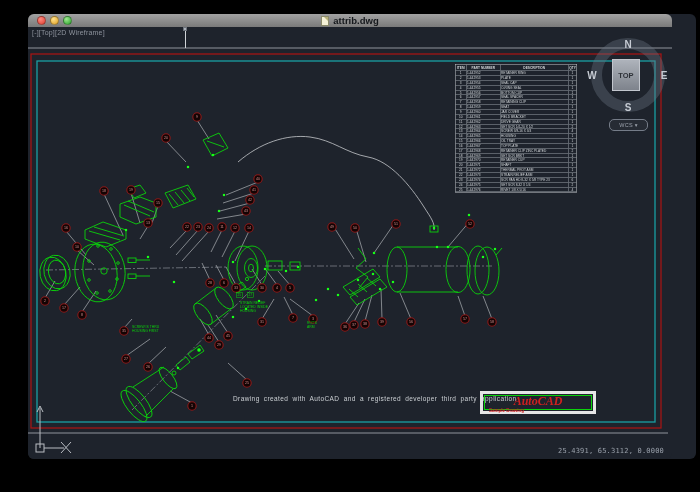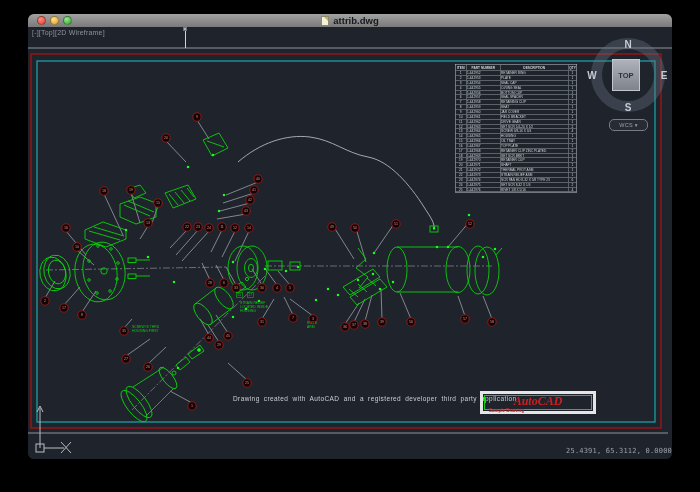--- a/index.html
+++ b/index.html
@@ -1,19 +1,19 @@
 <!DOCTYPE html>
 <html><head>
 <meta charset="utf-8">
 <style>
   html,body{margin:0;padding:0;background:#000;width:700px;height:492px;overflow:hidden;
     font-family:"Liberation Sans",sans-serif;}
   .desktop{position:absolute;inset:0;background:#000;}
   .window{position:absolute;left:28px;top:14px;width:644px;height:445px;border-radius:6px;
-    box-shadow:0 8px 28px rgba(0,0,0,.75);background:#1e232c;}
+    box-shadow:0 8px 28px rgba(0,0,0,.75);background:#1e232c;padding-left:24px;}
   .titlebar{position:absolute;left:0;top:0;width:644px;height:13px;border-radius:6px 6px 0 0;
     background:linear-gradient(#a2a2a2,#7a7a7a);border-bottom:1px solid #3c3c3c;}
   .lights{position:absolute;left:9px;top:2px;display:flex;gap:4px;}
   .light{width:9px;height:9px;border-radius:50%;border:1px solid rgba(0,0,0,.35);box-sizing:border-box;}
   .light.red{background:radial-gradient(circle at 35% 30%,#ff8a7f,#dd3e32);}
   .light.yellow{background:radial-gradient(circle at 35% 30%,#ffe08a,#dfa123);}
   .light.green{background:radial-gradient(circle at 35% 30%,#9fe88f,#28a32b);}
   .title-wrap{position:absolute;left:0;top:0;width:100%;height:13px;display:flex;align-items:center;
     justify-content:center;gap:4px;}
   .doc-icon{width:8px;height:10px;background:#f5f2d8;border:1px solid #8a8a6a;position:relative;box-sizing:border-box;}
@@ -49,21 +49,21 @@
   .tag{position:absolute;border:1px solid #0bd10b;color:#0bd10b;font-size:6.4px;line-height:9px;
     padding:0 2px;transform:scale(.5);transform-origin:0 0;}
   
   .note{position:absolute;left:205px;top:368px;font-size:6.5px;color:#ccd0d4;letter-spacing:.4px;word-spacing:2px;}
   .logo-box{position:absolute;left:452px;top:364px;width:116px;height:23px;border:3px solid #e5e5e5;box-sizing:border-box;}
   .logo-inner{position:absolute;inset:1px;border:1px solid #0bd10b;}
   .logo-title{position:absolute;left:0;right:0;top:0;text-align:center;
     font-family:"Liberation Serif",serif;font-weight:bold;font-style:italic;font-size:12px;color:#cf2020;}
   .logo-sub{position:absolute;left:6px;top:14px;font-size:9px;color:#cf2020;transform:scale(.5);
     transform-origin:0 0;font-weight:bold;white-space:nowrap;}
-  .coords{position:absolute;right:0;top:420px;font-size:7px;color:#9aa1ab;
+  .coords{position:absolute;right:8px;top:420px;font-size:7px;color:#9aa1ab;
     font-family:"DejaVu Sans Mono",monospace;letter-spacing:.2px;}
 </style>
 </head>
 <body>
 
 <div class="desktop">
   <div class="window">
 
     <div class="titlebar">
       <div class="lights">

